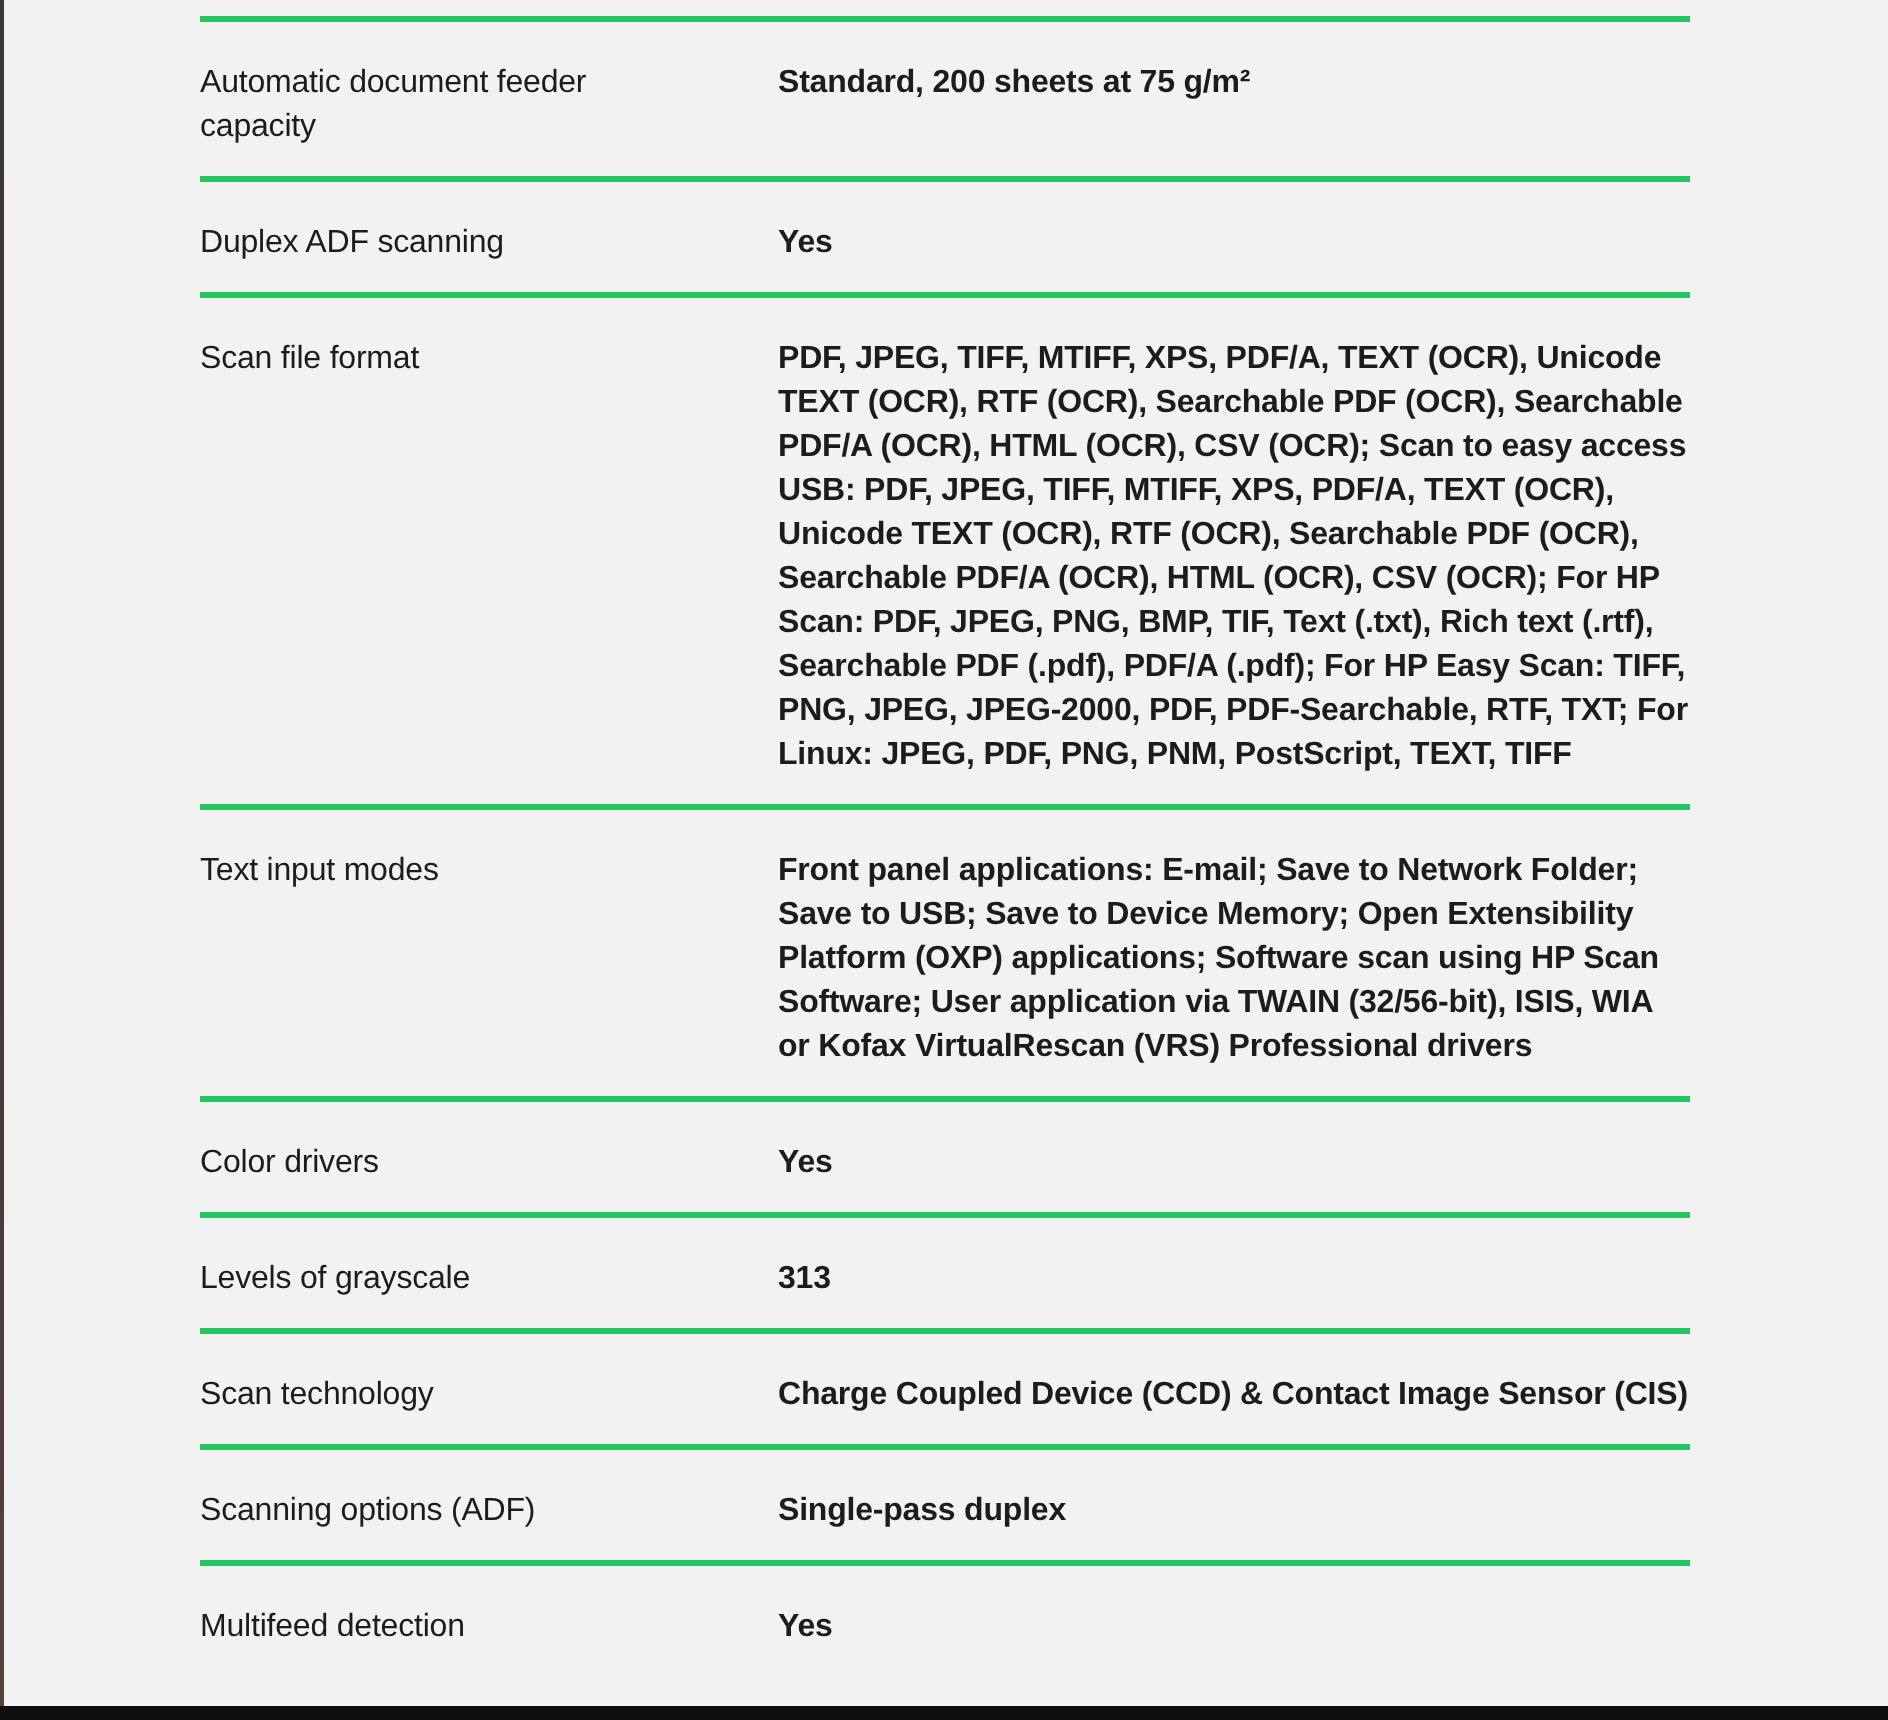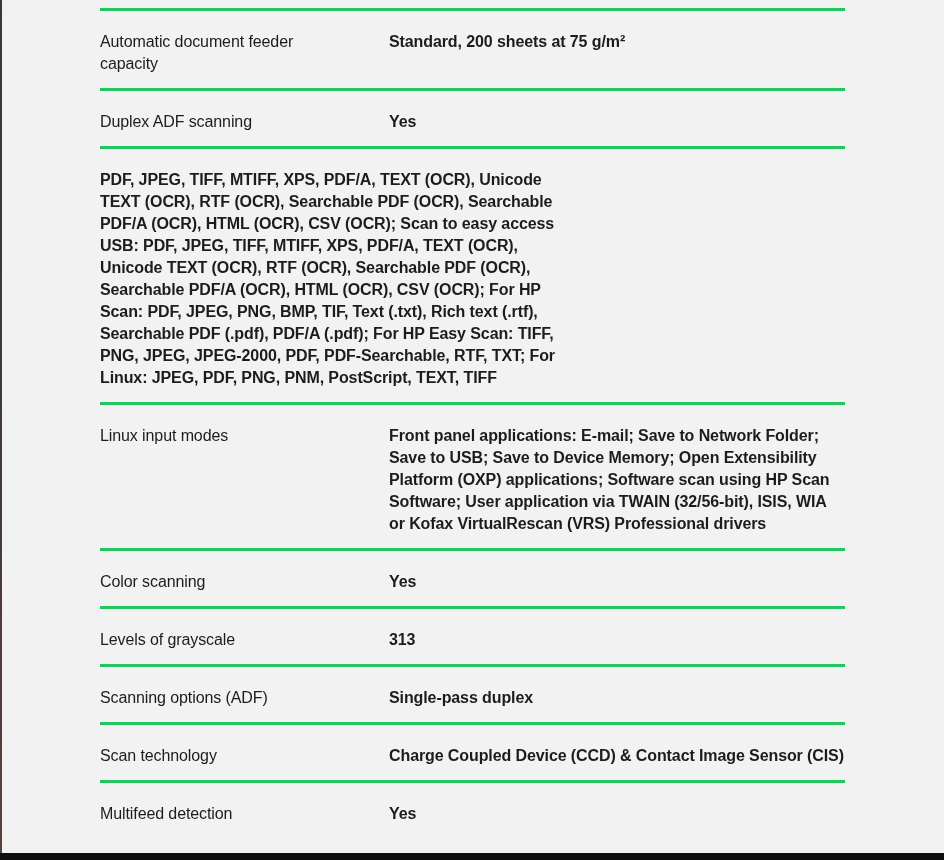--- a/index.html
+++ b/index.html
@@ -78,47 +78,48 @@
 capacity</div>
       <div class="spec-value">Standard, 200 sheets at 75 g/m²</div>
     </div>
 
     <div class="spec-row">
       <div class="spec-label">Duplex ADF scanning</div>
       <div class="spec-value">Yes</div>
     </div>
 
     <div class="spec-row">
+      <div class="spec-label">Scan file format</div>
       <div class="spec-value">PDF, JPEG, TIFF, MTIFF, XPS, PDF/A, TEXT (OCR), Unicode TEXT (OCR), RTF (OCR), Searchable PDF (OCR), Searchable PDF/A (OCR), HTML (OCR), CSV (OCR); Scan to easy access USB: PDF, JPEG, TIFF, MTIFF, XPS, PDF/A, TEXT (OCR), Unicode TEXT (OCR), RTF (OCR), Searchable PDF (OCR), Searchable PDF/A (OCR), HTML (OCR), CSV (OCR); For HP Scan: PDF, JPEG, PNG, BMP, TIF, Text (.txt), Rich text (.rtf), Searchable PDF (.pdf), PDF/A (.pdf); For HP Easy Scan: TIFF, PNG, JPEG, JPEG-2000, PDF, PDF-Searchable, RTF, TXT; For Linux: JPEG, PDF, PNG, PNM, PostScript, TEXT, TIFF</div>
     </div>
 
     <div class="spec-row">
-      <div class="spec-label">Linux input modes</div>
+      <div class="spec-label">Text input modes</div>
       <div class="spec-value">Front panel applications: E-mail; Save to Network Folder; Save to USB; Save to Device Memory; Open Extensibility Platform (OXP) applications; Software scan using HP Scan Software; User application via TWAIN (32/56-bit), ISIS, WIA or Kofax VirtualRescan (VRS) Professional drivers</div>
     </div>
 
     <div class="spec-row">
-      <div class="spec-label">Color scanning</div>
+      <div class="spec-label">Color drivers</div>
       <div class="spec-value">Yes</div>
     </div>
 
     <div class="spec-row">
       <div class="spec-label">Levels of grayscale</div>
       <div class="spec-value">313</div>
     </div>
 
 
     <div class="spec-row">
-      <div class="spec-label">Scanning options (ADF)</div>
-      <div class="spec-value">Single-pass duplex</div>
+      <div class="spec-label">Scan technology</div>
+      <div class="spec-value">Charge Coupled Device (CCD) &amp; Contact Image Sensor (CIS)</div>
     </div>
 
     <div class="spec-row">
-      <div class="spec-label">Scan technology</div>
-      <div class="spec-value">Charge Coupled Device (CCD) &amp; Contact Image Sensor (CIS)</div>
+      <div class="spec-label">Scanning options (ADF)</div>
+      <div class="spec-value">Single-pass duplex</div>
     </div>
 
     <div class="spec-row">
       <div class="spec-label">Multifeed detection</div>
       <div class="spec-value">Yes</div>
     </div>
   </div>
 
   <div class="bottom-bar"></div>
 </div>

